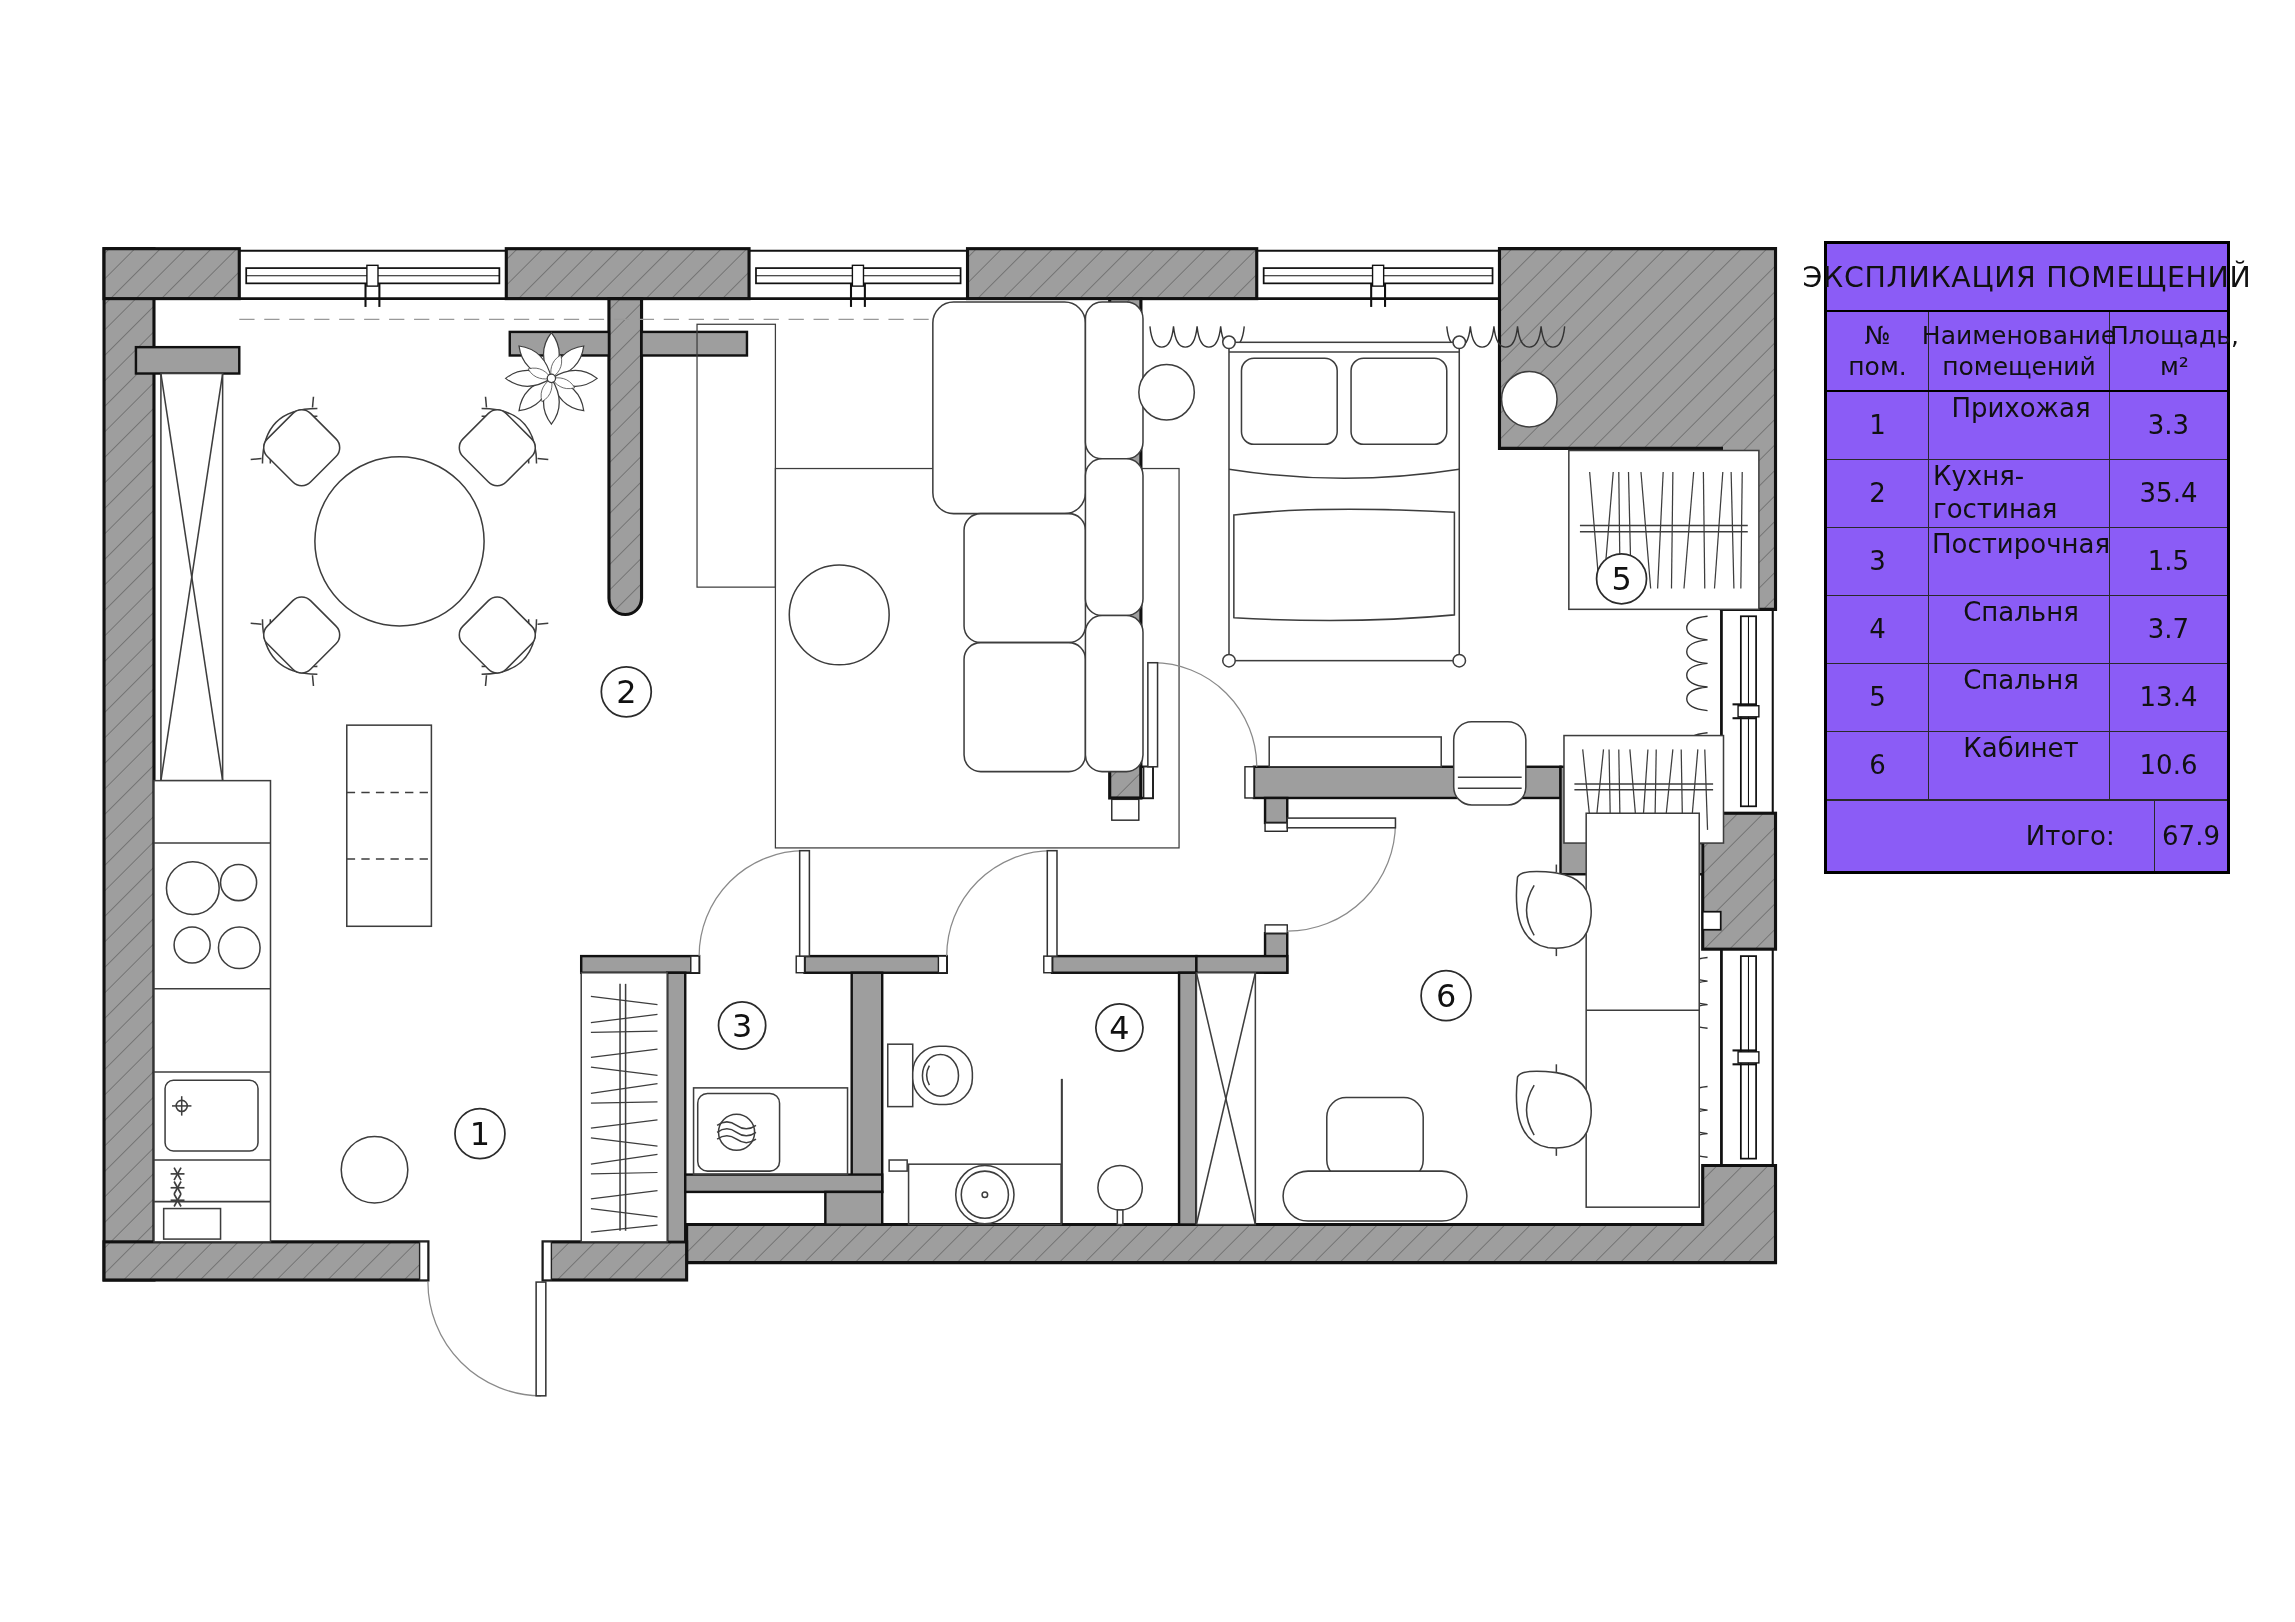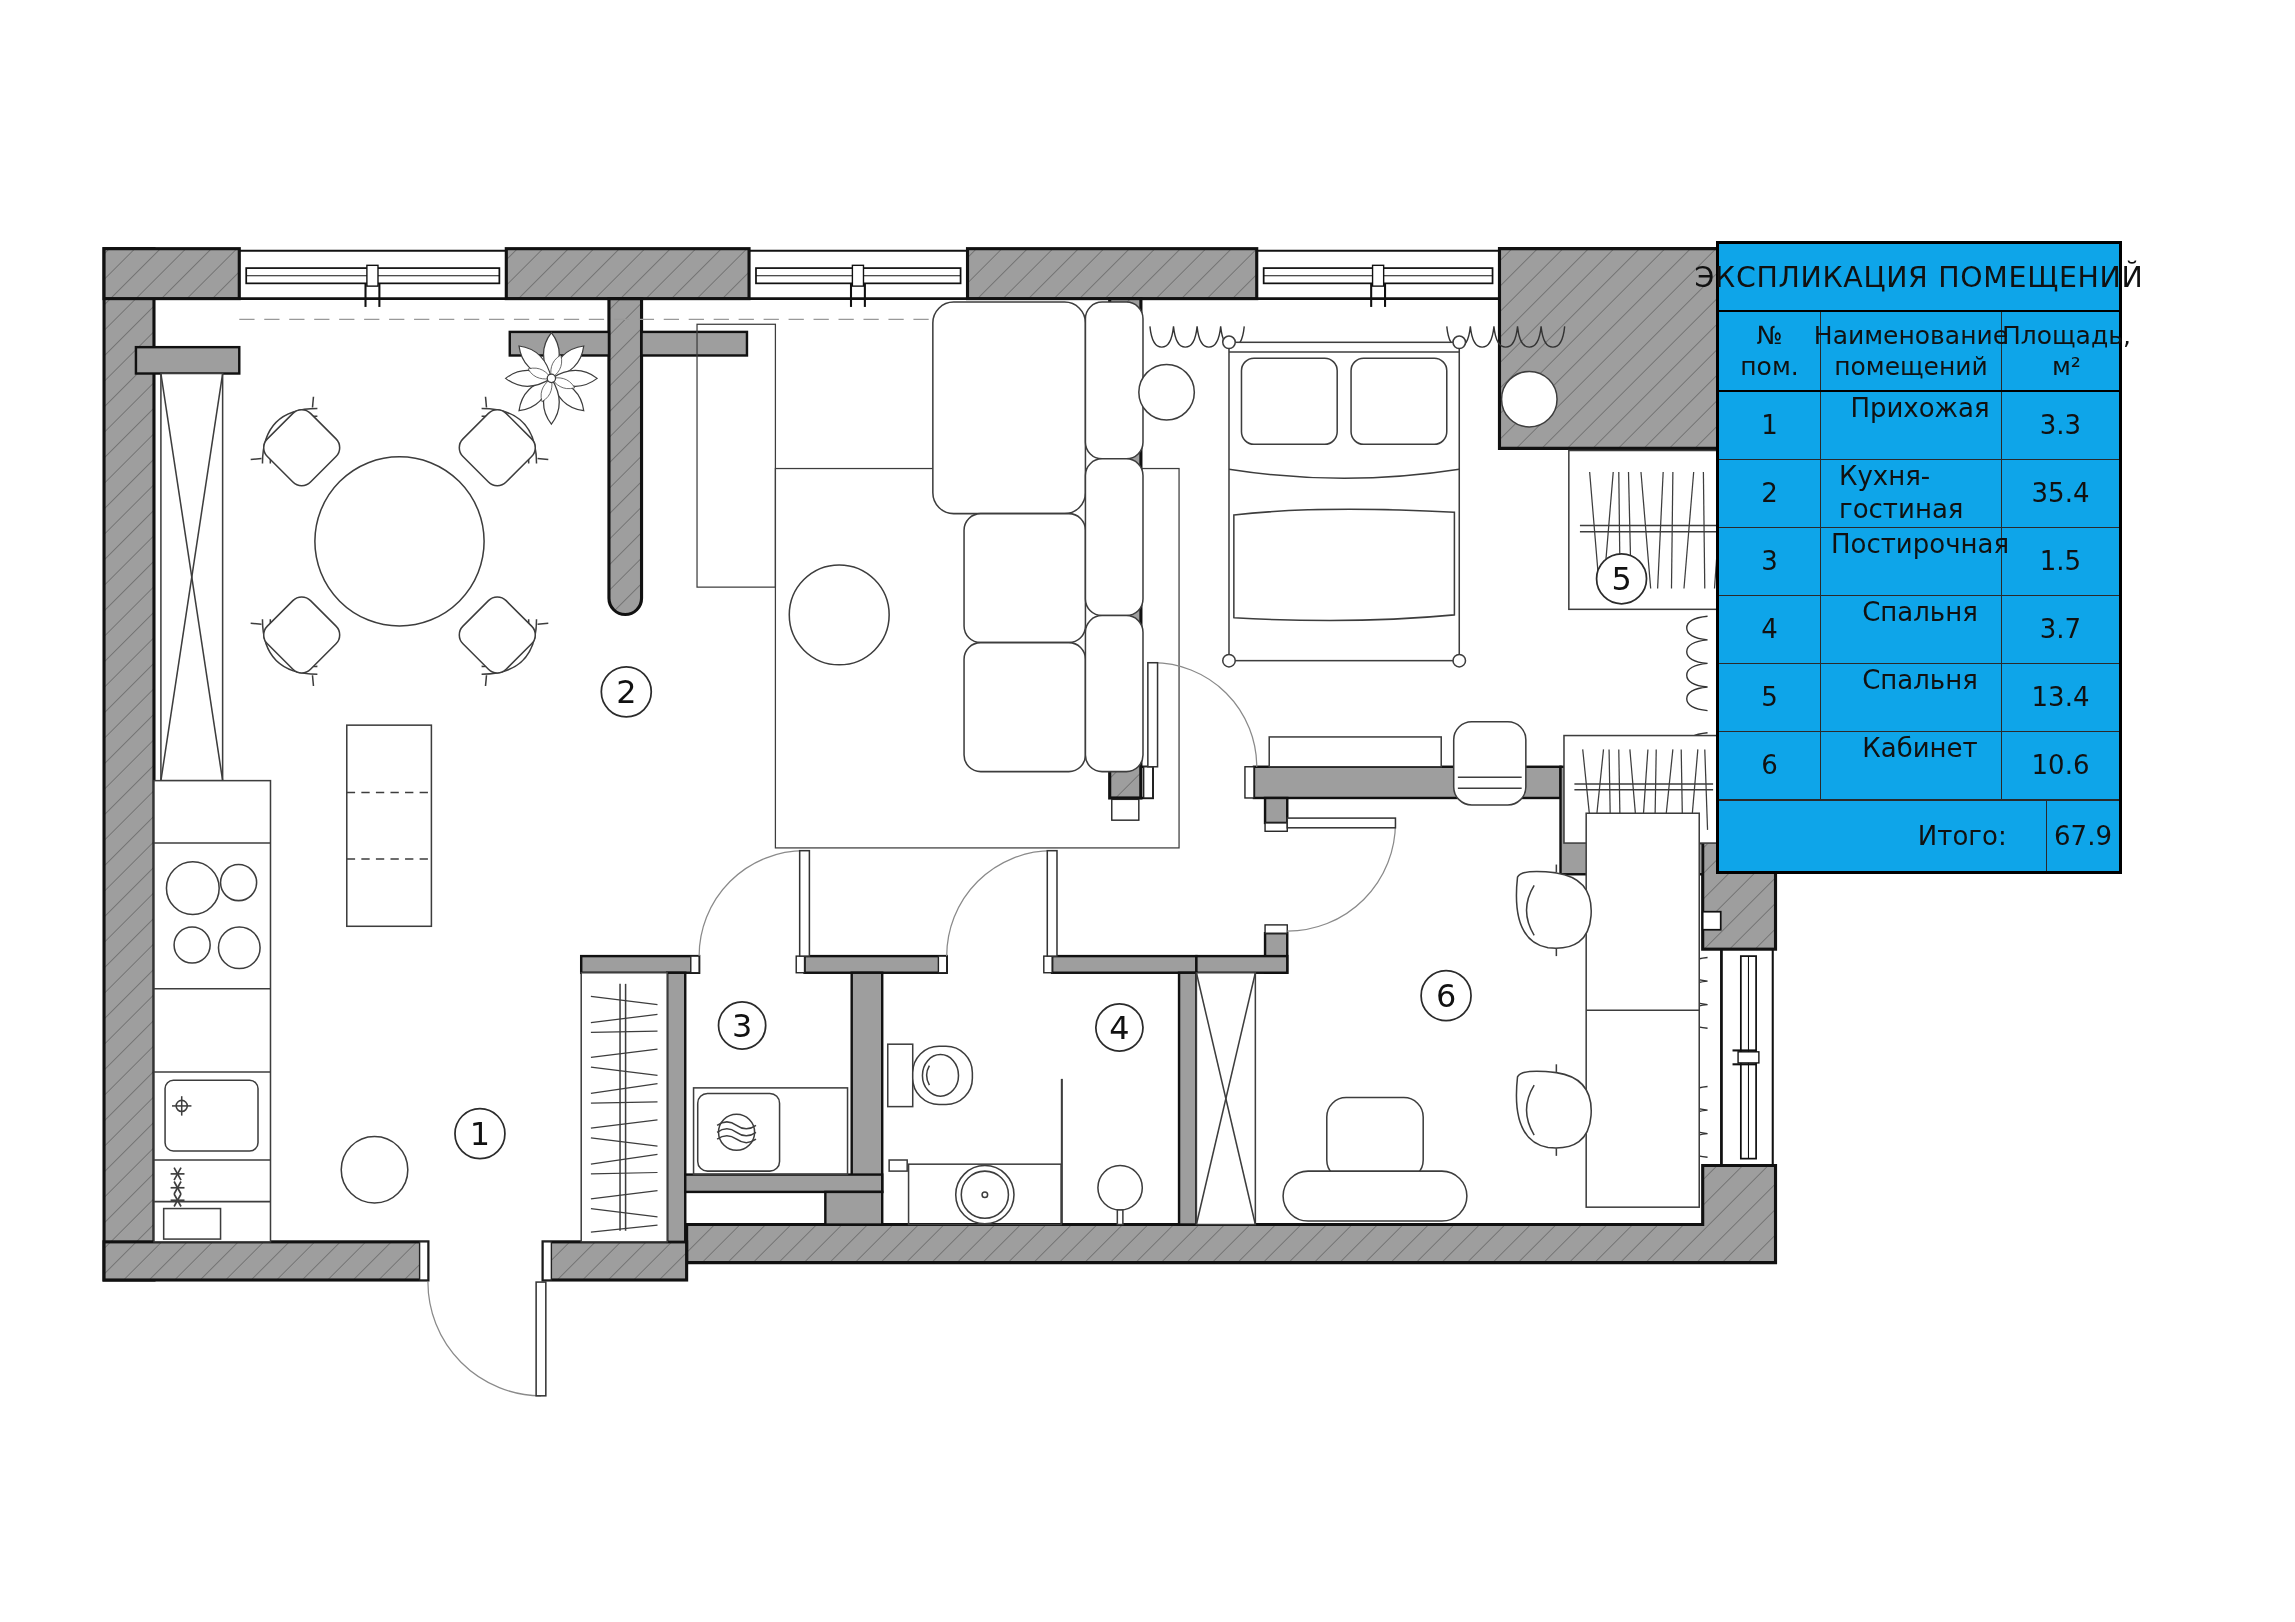--- a/index.html
+++ b/index.html
@@ -1,28 +1,28 @@
 <!DOCTYPE html>
 <html style="font-size:11px"><head>
 <meta charset="utf-8">
 <style>
   html,body{margin:0;padding:0;background:#ffffff;}
   .canvas{position:relative;width:2295px;height:1623px;background:#fff;overflow:hidden;
           font-family:"DejaVu Sans","Liberation Sans",sans-serif;}
   .canvas svg{position:absolute;left:0;top:0;}
 
   
-  .legend{position:absolute;left:1716px;top:241px;width:400px;background:#0ea5e9;
+  .legend{position:absolute;left:1824px;top:241px;width:400px;background:#8b5cf6;
           border:3.5px solid #000;color:#111;}
   .legend .title{height:66px;display:flex;align-items:center;justify-content:center;
           font-size:28.4px;letter-spacing:0.7px;border-bottom:2.1px solid #000;white-space:nowrap;}
   .lrow{display:grid;grid-template-columns:101px 182px 1fr;}
   .lrow>div{display:flex;align-items:center;justify-content:center;flex-direction:column;
           font-size:26px;line-height:1.25;}
-  .lrow>div.namecell{align-items:flex-start;justify-content:center;padding-left:18px;flex-direction:row;}
+  .lrow>div.namecell{align-items:flex-start;justify-content:center;padding-left:4px;flex-direction:row;}
   .lrow .c2{border-left:1.4px solid #2a2a2a;border-right:1.4px solid #2a2a2a;}
   .hdr{height:78px;border-bottom:2.1px solid #000;}
   .hdr>div{font-size:25px;}
   .drow{height:67px;border-bottom:1.4px solid #2a2a2a;}
   .drow:last-of-type{border-bottom:none;}
   .trow{display:grid;grid-template-columns:283px 1fr;height:70px;border-top:1.4px solid #2a2a2a;padding-left:20px;}
   .trow .tlab{display:flex;align-items:center;justify-content:flex-end;padding-right:15.3px;font-size:26px;}
   .trow .tval{display:flex;align-items:center;justify-content:center;font-size:26px;border-left:1.4px solid #2a2a2a;margin-left:24px;}
 </style>
 </head>

